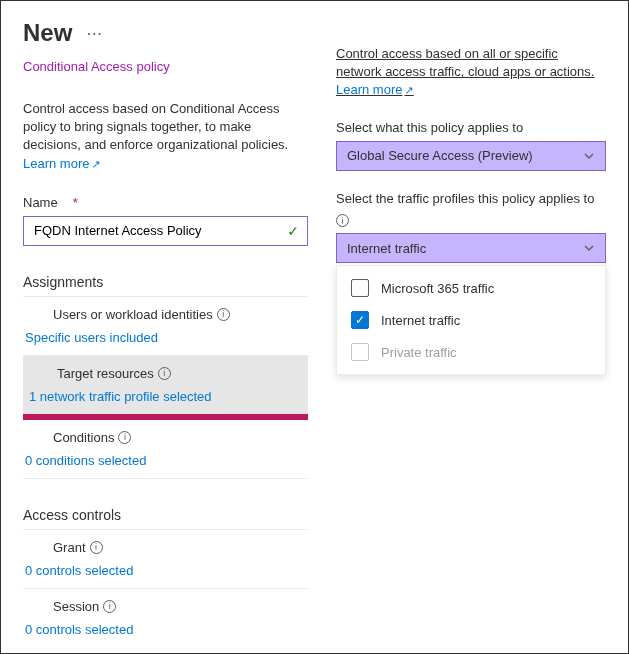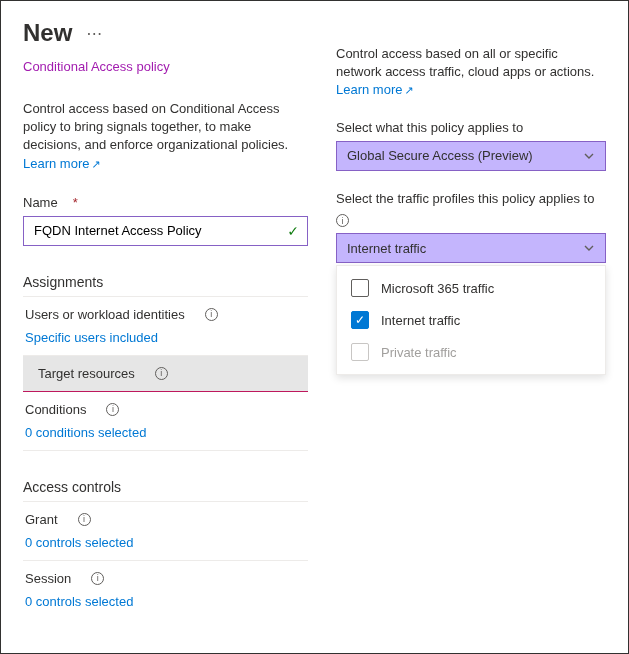--- a/index.html
+++ b/index.html
@@ -59,25 +59,25 @@
     padding-bottom: 6px;
     margin-top: 28px;
     color: #323130;
   }
   .row {
     border-bottom: 1px solid #edebe9;
     padding: 10px 2px 10px 2px;
   }
   .row.target {
     background: #e6e6e6;
-    border-bottom: 1px solid #be185d;
-    padding-left: 15px;
+    border-bottom: 6px solid #be185d;
+    padding-left: 6px;
     padding-right: 6px;
   }
-  .row-title { font-size: 13px; color: #323130; display:flex; align-items:center; gap:20px; }
+  .row-title { font-size: 13px; color: #323130; display:flex; align-items:center; gap:4px;margin-left:28px; }
   .row-link { display:block; margin-top: 8px; color:#0078d4; font-size: 13px; cursor:pointer; }
   .info-icon {
     display:inline-flex; align-items:center; justify-content:center;
     width:13px; height:13px; border:1px solid #605e5c; border-radius:50%;
     font-size:9px; color:#605e5c; cursor:pointer;
   }
   .select-box {
     border: 1px solid #8661c5;
     height: 30px;
     display:flex; align-items:center; justify-content:space-between;
@@ -102,21 +102,21 @@
     cursor:pointer;
   }
   .option.disabled { color:#a19f9d; cursor:default; }
   .checkbox {
     width:18px; height:18px; border:1px solid #605e5c; border-radius:2px;
     display:flex; align-items:center; justify-content:center;
     background:#fff;
   }
   .checkbox.checked { background:#0078d4; border-color:#0078d4; color:#fff; font-size:12px; }
   .checkbox.disabled { border-color:#c8c6c4; }
-  .right-desc { font-size:13px; line-height:1.4; margin-top:26px; }
+  .right-desc { font-size:13px; line-height:1.4; margin-top:26px;text-decoration:underline; }
   .right-label { font-size:13px; margin-top:20px; margin-bottom:6px; display:flex; align-items:center; gap:6px;}
   svg.chevron { width:12px; height:12px; }
 </style>
 </head>
 <body>
 
 <div class="panel">
 
   <div class="col-left">
     <div class="title-row">
@@ -150,20 +150,21 @@
         <span class="info-icon">i</span>
       </div>
       <span class="row-link">Specific users included</span>
     </div>
 
     <div class="row target">
       <div class="row-title">
         <span>Target resources</span>
         <span class="info-icon">i</span>
       </div>
+      <span class="row-link">1 network traffic profile selected</span>
     </div>
 
     <div class="row">
       <div class="row-title">
         <span>Conditions</span>
         <span class="info-icon">i</span>
       </div>
       <span class="row-link">0 conditions selected</span>
     </div>
 

